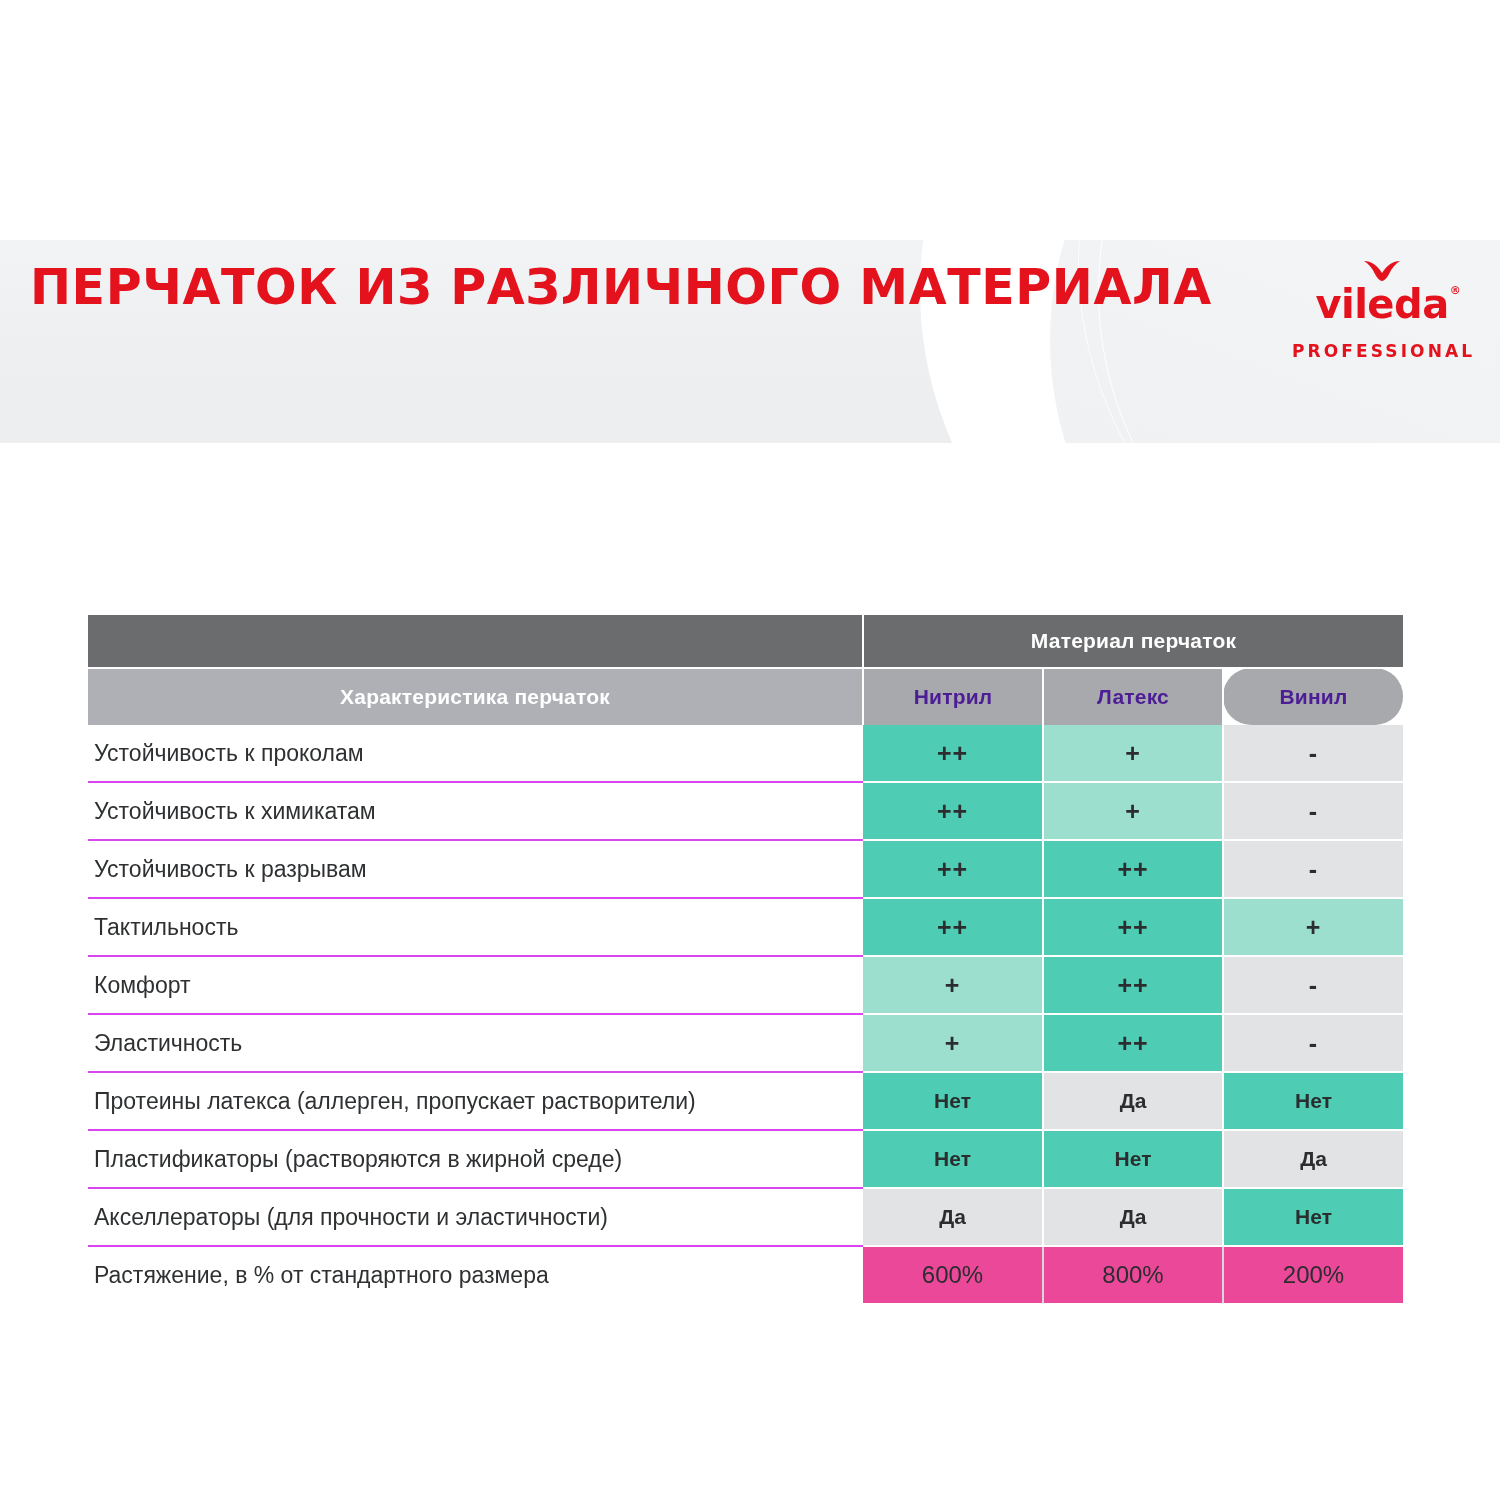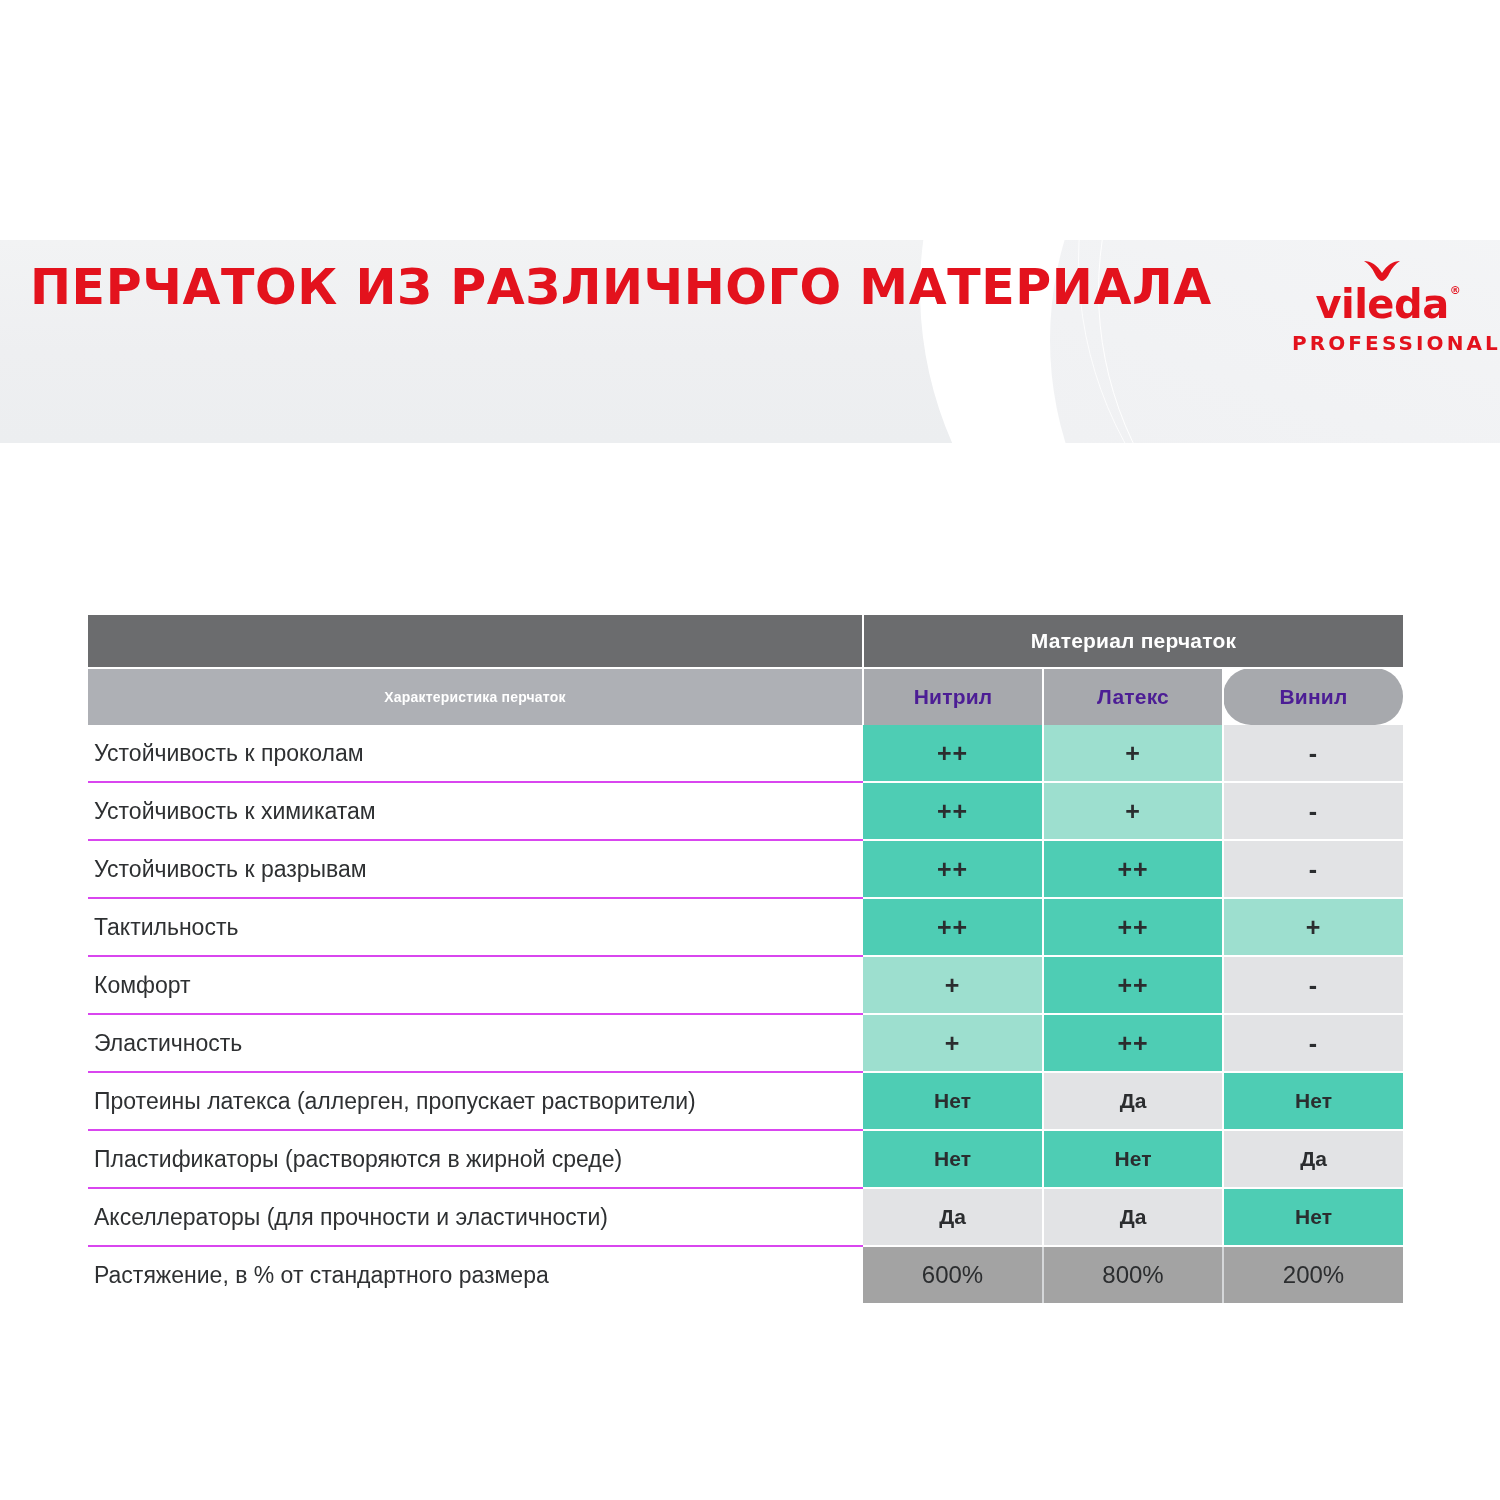--- a/index.html
+++ b/index.html
@@ -115,24 +115,24 @@
     font-size: 11px;
     line-height: 11px;
     top: 2px;
     margin-left: 1px;
   }
   #logo-sub {
     display: block;
     color: #e3121d;
     font-family: "DejaVu Sans", sans-serif;
     font-weight: 700;
-    font-size: 20px;
+    font-size: 17px;
     letter-spacing: 3.1px;
     line-height: 20px;
-    margin-top: 8px;
+    margin-top: 16px;
   }
 
   
   #table-wrap {
     position: absolute;
     left: 88px;
     top: 615px;
     width: 1315px;
   }
   table.cmp {
@@ -158,21 +158,21 @@
     text-align: center;
     letter-spacing: 0.2px;
   }
 
   
   td.hd-feature {
     background: #aeb0b5;
     height: 54px;
     color: #ffffff;
     font-weight: 700;
-    font-size: 14px;
+    font-size: 21px;
     text-align: center;
     letter-spacing: 0.2px;
     border-right: 2px solid #ffffff;
     border-top: 2px solid #ffffff;
   }
   td.hd-mat {
     background: #a7a9ad;
     height: 54px;
     color: #4c1d95;
     font-weight: 700;
@@ -211,21 +211,21 @@
 
   td.val.sym { font-weight: 700; font-size: 25px; letter-spacing: 1px; }
   td.val.word { font-weight: 700; font-size: 21px; }
   td.val.pct { font-weight: 400; font-size: 24px; }
 
   
   td.tone-strong { background: #4ecdb4; }
   td.tone-light  { background: #9ddfcf; }
   td.tone-gray   { background: #e2e3e5; }
   td.tone-none   {
-    background: #a3a3a3;
+    background: #ec4899;
     border-right: 2px solid #d5d7d9;
     border-bottom: none;
     color: #2b2d2f;
   }
   td.tone-none.last { border-right: none; }
 
   
   tr.plain-row td.val { border-bottom: none; }
 </style>
 </head>

